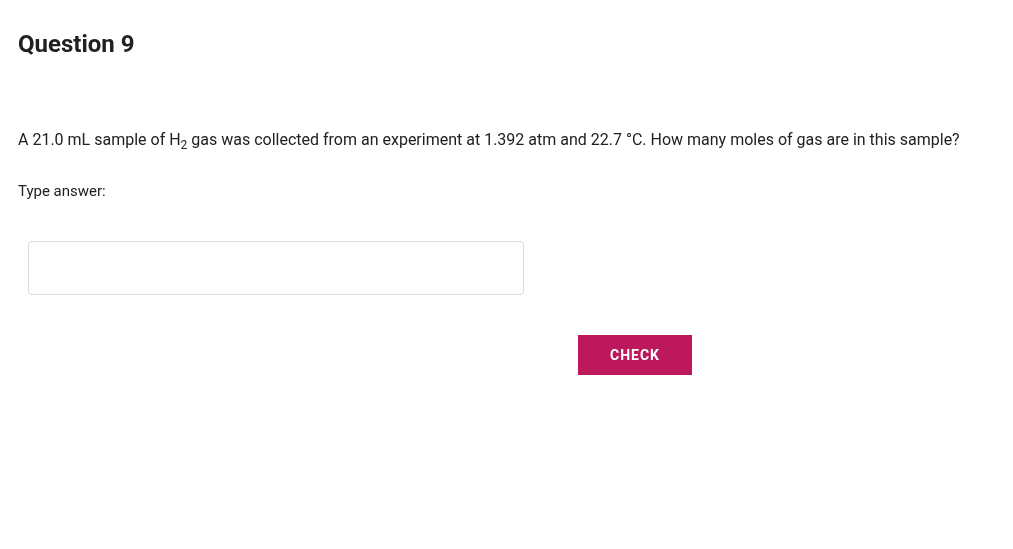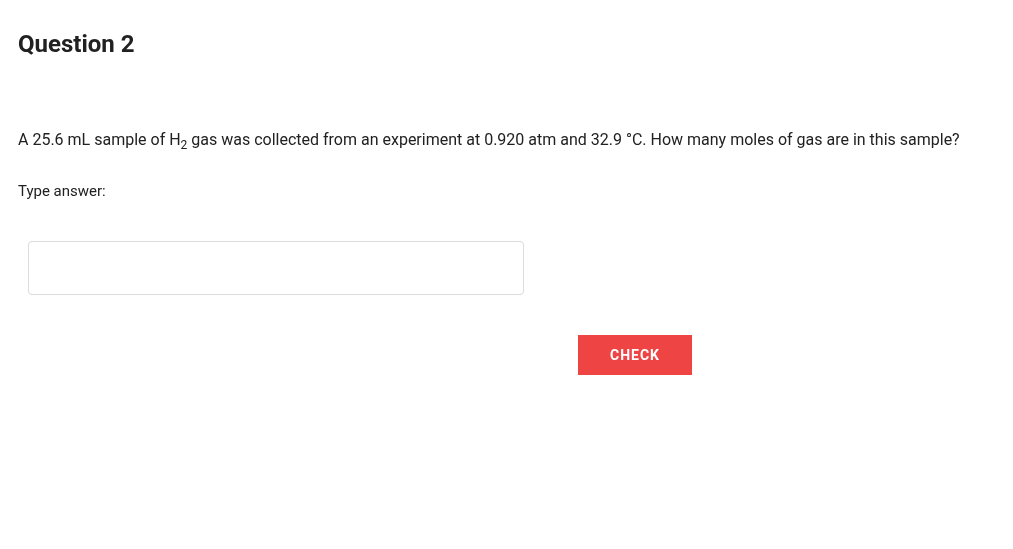--- a/index.html
+++ b/index.html
@@ -46,40 +46,40 @@
       padding: 0 14px;
       margin-left: 10px;
       outline: none;
       background: #ffffff;
     }
     .button-row {
       margin-top: 40px;
       margin-left: 560px;
     }
     .check-button {
-      background: #ef4444;
+      background: #be185d;
       color: #ffffff;
       border: none;
       font-size: 14px;
       font-weight: 700;
       letter-spacing: 1px;
       text-transform: uppercase;
       padding: 12px 32px;
       cursor: pointer;
       font-family: inherit;
     }
   </style>
 </head>
 <body>
 
 
 
-<h2 class="question-title">Question 2</h2>
+<h2 class="question-title">Question 9</h2>
 
-<p class="question-body"><span>A 25.6 mL sample of H</span><sub>2</sub><span> gas was collected from an experiment at 0.920 atm and 32.9  °C. How many moles of gas are in this sample?</span></p>
+<p class="question-body"><span>A 21.0 mL sample of H</span><sub>2</sub><span> gas was collected from an experiment at 1.392 atm and 22.7  °C. How many moles of gas are in this sample?</span></p>
 
 <label class="answer-label">Type answer:</label>
 
 <input type="text" class="answer-input" value="" style="">
 
 <div class="button-row">
   <button class="check-button">CHECK</button>
 </div>
 
 

